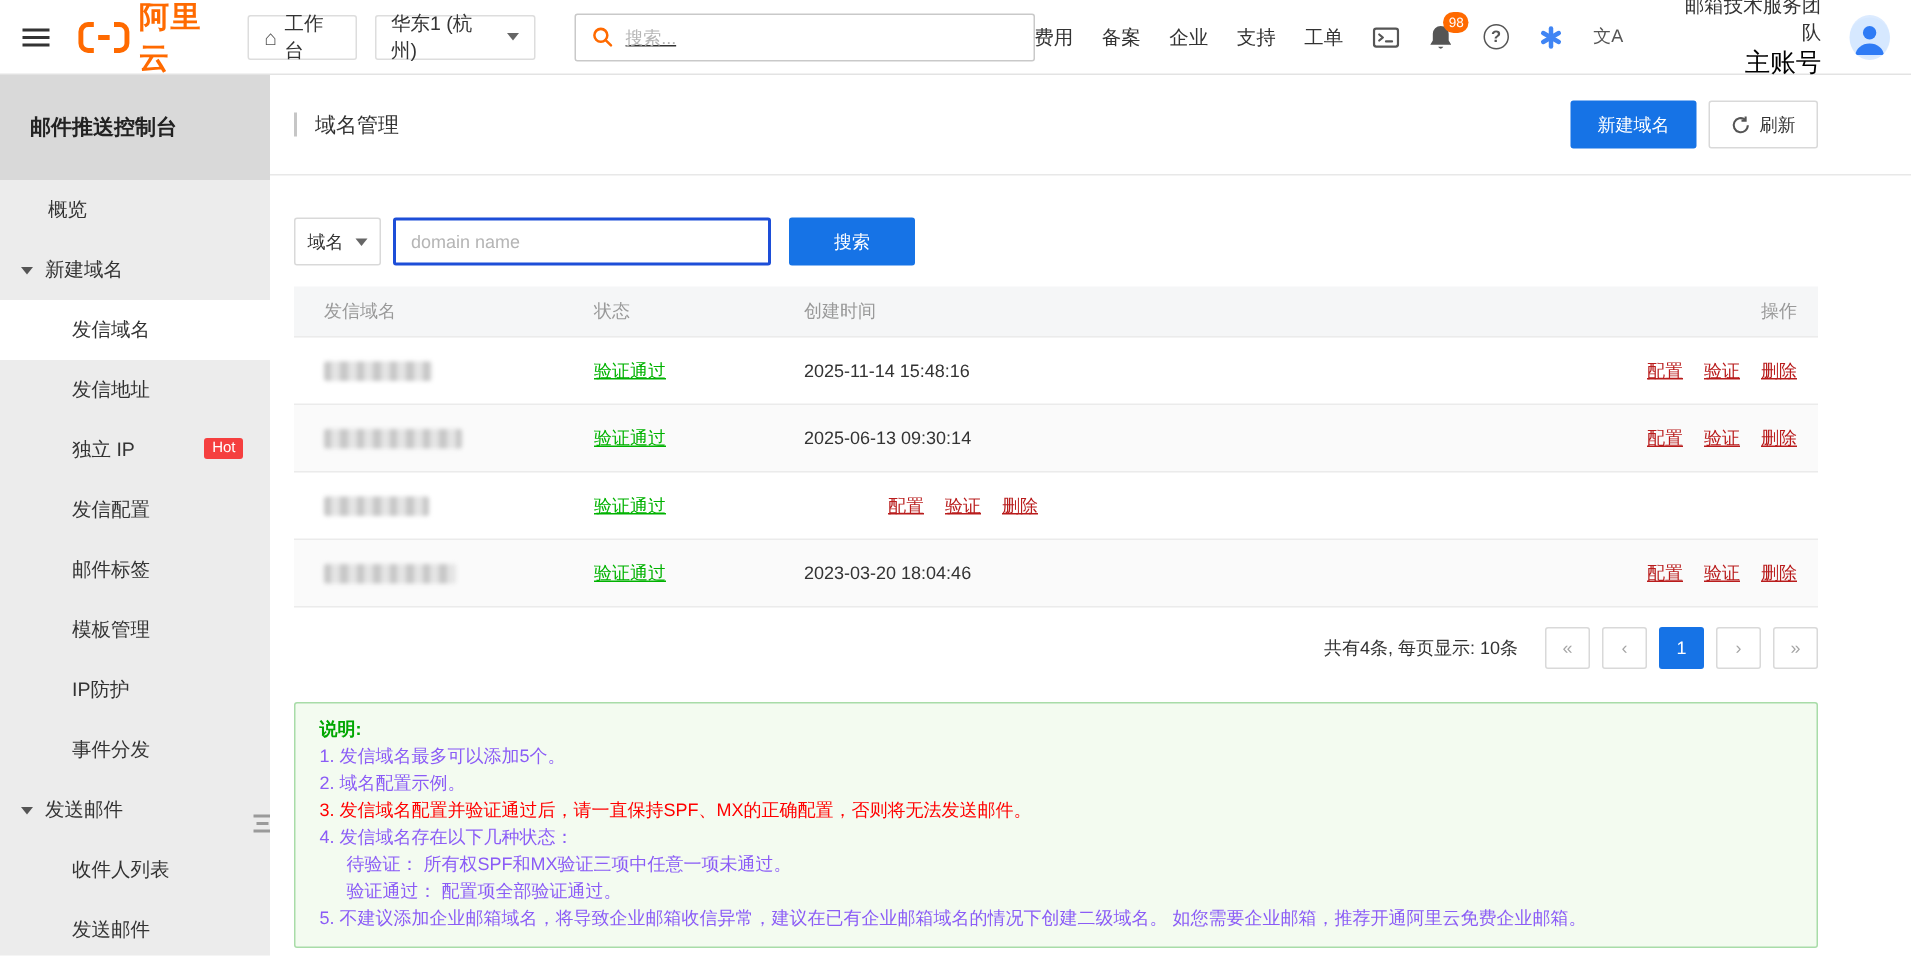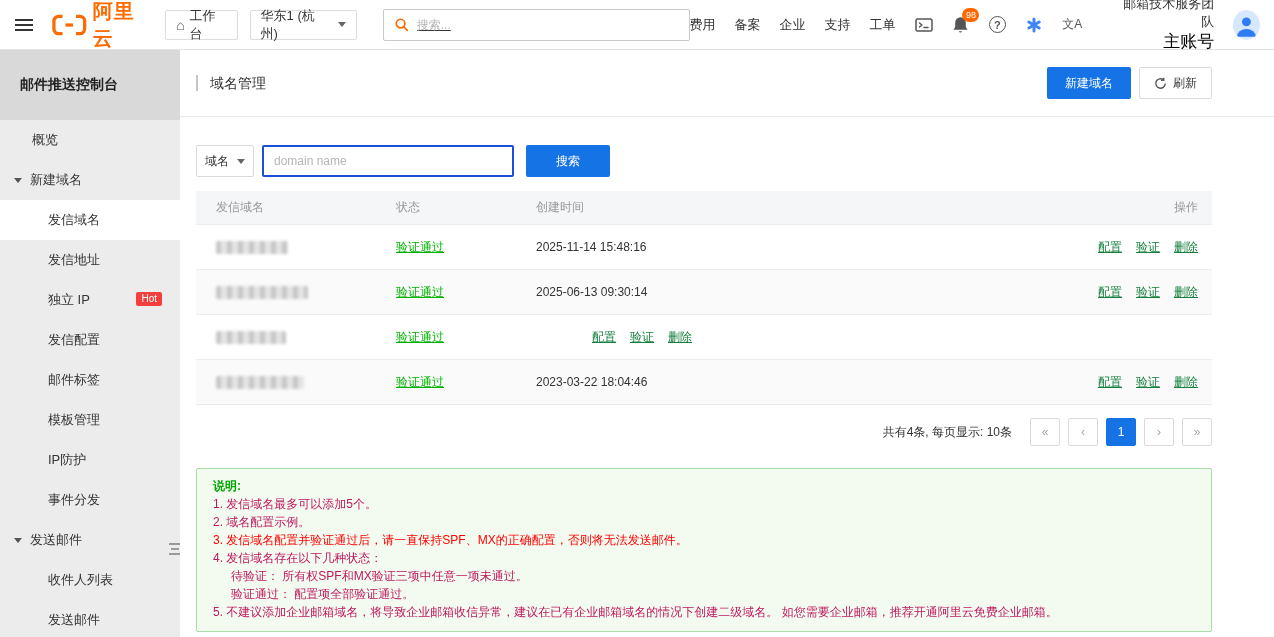--- a/index.html
+++ b/index.html
@@ -64,30 +64,30 @@
   .trow { height:45px; border-bottom:1px solid #ebebeb; }
   .trow:nth-child(even) { background:#fafafa; }
   .c1 { flex:0 0 200px; padding-left:20px; }
   .c2 { flex:0 0 140px; }
   .c3 { flex:1; }
   .c4 { flex:0 0 170px; text-align:right; padding-right:14px; display:flex; justify-content:flex-end; gap:14px; }
   .thead .c4 { display:block; }
   .redacted { height:13px; border-radius:2px; background:repeating-linear-gradient(90deg,#c7c7c7 0 5px,#e4e4e4 5px 11px); filter:blur(1.5px); }
   .rw0 { width:72px; } .rw1 { width:92px; } .rw2 { width:70px; } .rw3 { width:88px; }
   .status-link { color:#00B200; text-decoration:underline; cursor:pointer; }
-  .action-link { color:#15803d; text-decoration:underline; cursor:pointer; }
+  .action-link { color:#b91c1c; text-decoration:underline; cursor:pointer; }
 
   .pagination { display:flex; justify-content:flex-end; align-items:center; gap:8px; padding:13px 0; }
   .pg-summary { color:#333; margin-right:10px; }
   .pg-btn { min-width:30px; height:28px; border:1px solid #d9d9d9; border-radius:2px; background:#fff; color:#a5a5a5; display:flex; align-items:center; justify-content:center; font-size:12px; cursor:pointer; padding:0 6px; }
   .pg-btn.current { background:#1673E6; border-color:#1673E6; color:#fff; }
 
   .note-box { margin-top:9px; border:1px solid #A8DCA8; background:#F3FBF0; border-radius:2px; padding:8px 16px 10px; line-height:18px; font-size:12px; }
   .note-title { color:#00A700; font-weight:bold; }
-  .line-green { color:#be185d; }
+  .line-green { color:#8b5cf6; }
   .line-red { color:#FF0000; }
   .line-indent { padding-left:18px; }
 
   svg { display:block; }
 </style>
 </head>
 <body>
 
 <div class="topbar">
   <div class="burger">
@@ -304,21 +304,21 @@
             <span class="action-link">验证</span>
             <span class="action-link">删除</span>
           </div>
         </div>
 
         <div class="trow">
           <div class="c1">
               <div class="redacted rw3"></div>
             </div>
           <div class="c2"><span class="status-link">验证通过</span></div>
-          <div class="c3">2023-03-22 18:04:46</div>
+          <div class="c3">2023-03-20 18:04:46</div>
           <div class="c4">
             <span class="action-link">配置</span>
             <span class="action-link">验证</span>
             <span class="action-link">删除</span>
           </div>
         </div>
 
       </div>
     </div>
 

